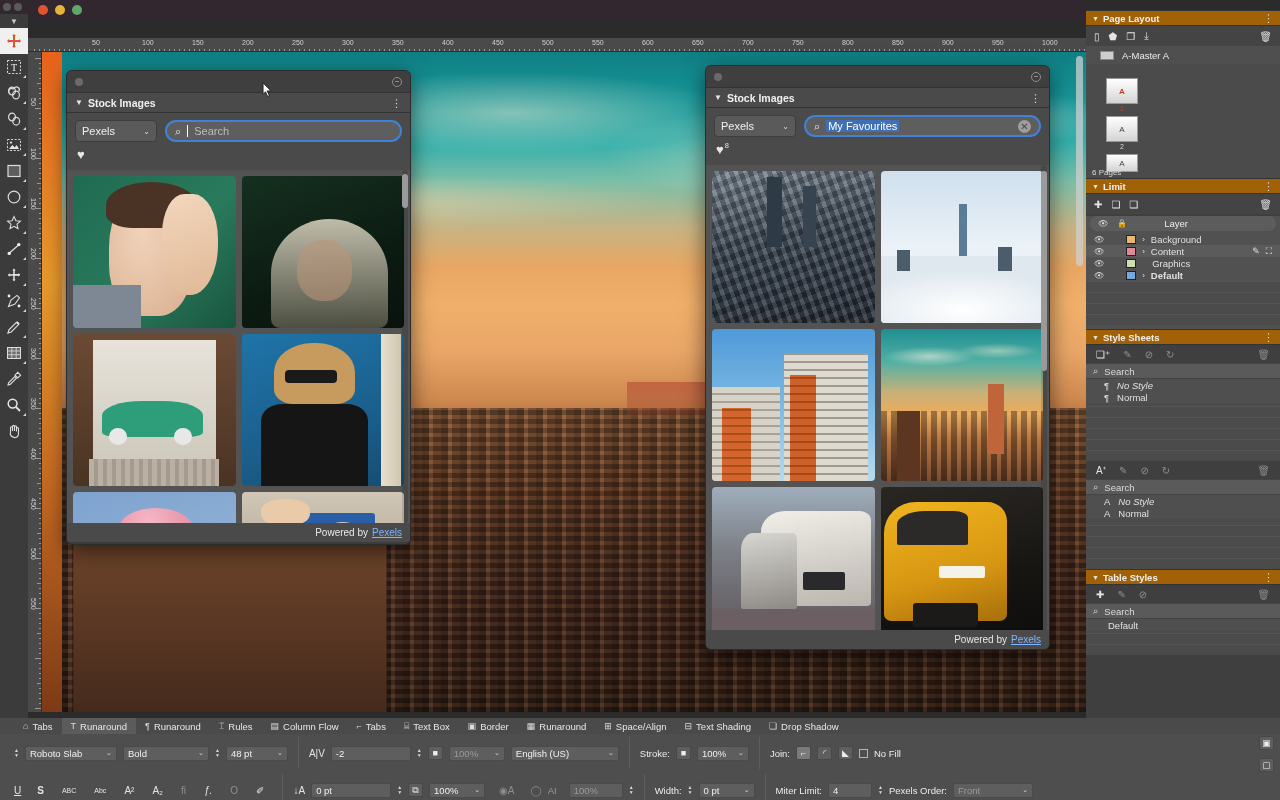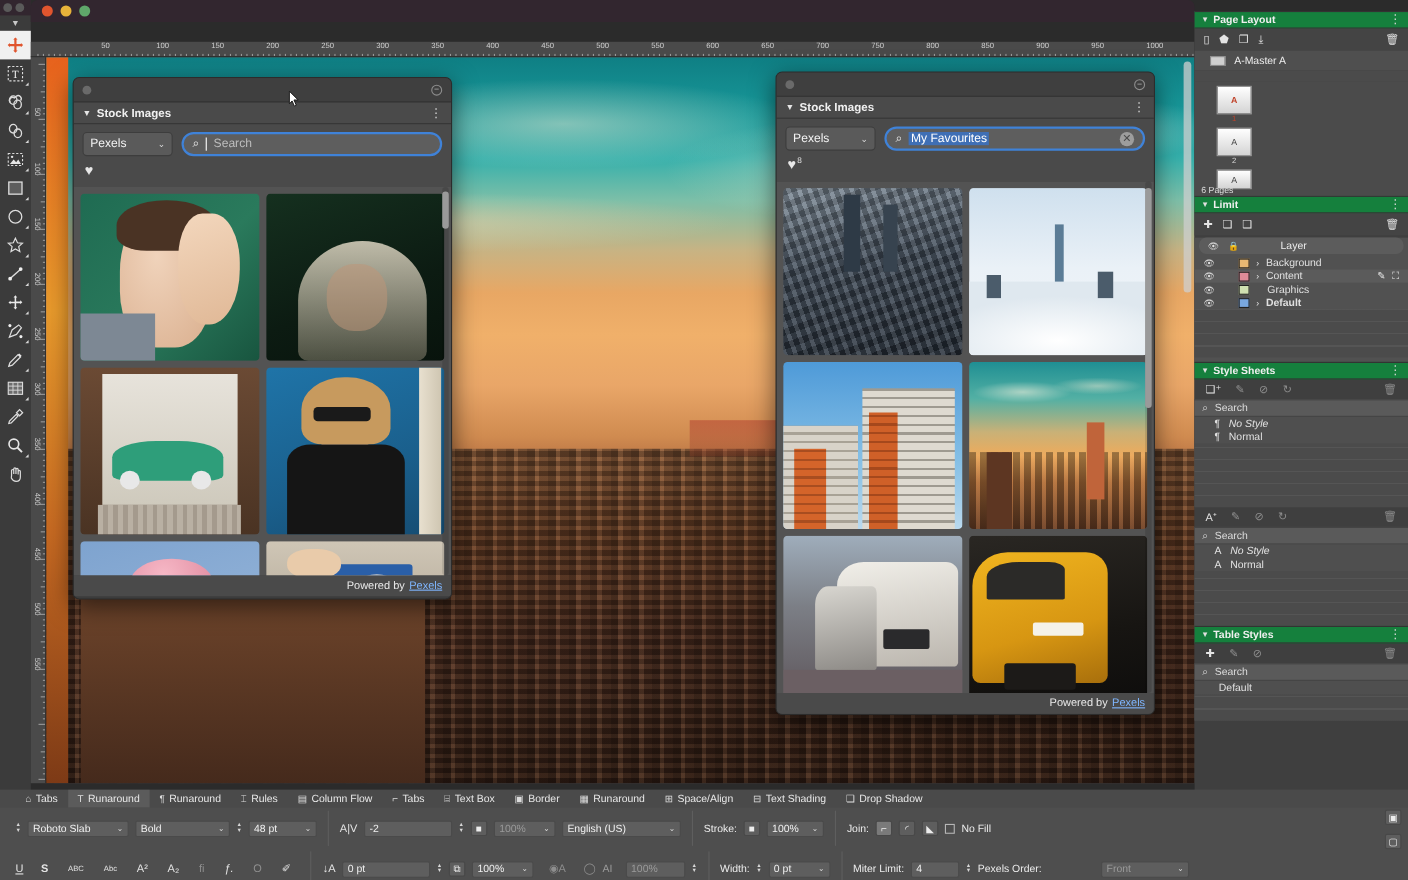--- a/index.html
+++ b/index.html
@@ -101,21 +101,21 @@
   .grid { background:#535353; padding:6px; display:grid; grid-template-columns:1fr 1fr; gap:6px; position:relative;}
   .thumb { border-radius:4px; overflow:hidden; position:relative; }
   .panel-foot { background:#4a4a4a; height:19px; display:flex; align-items:center;
      justify-content:flex-end; padding-right:8px; font-size:10px; color:#e8e8e8; gap:4px; }
   .panel-foot a { color:#7fb6ff; text-decoration:underline; }
   .pscroll { position:absolute; right:2px; top:4px; width:6px; border-radius:3px; background:#9a9a9a; }
   .pscroll-track { position:absolute; right:2px; top:0; bottom:0; width:6px; background:rgba(0,0,0,.12); border-radius:3px;}
 
   
   .dock { position:absolute; right:0; top:10px; width:194px; height:712px; background:#3f3f3f; }
-  .d-sec-hdr { height:16px; background:#15803d; display:flex; align-items:center;
+  .d-sec-hdr { height:16px; background:#a16207; display:flex; align-items:center;
      padding:0 6px; border-top:1px solid #333; border-bottom:1px solid #333; }
   .d-sec-hdr .caret { font-size:7px; margin-right:4px; }
   .d-sec-hdr .ttl { font-size:9.5px; font-weight:bold; flex:1; color:#f0f0f0; }
   .d-tools { height:20px; background:#444; display:flex; align-items:center; gap:9px; padding:0 8px; }
   .d-tools .sp { margin-left:auto; }
   .dotted { background-image:repeating-linear-gradient(0deg,#4b4b4b 0 10px,#555 10px 11px); }
   .pages { background:#4b4b4b; height:104px; position:relative; }
   .pg { position:absolute; left:20px; width:32px; height:26px; background:linear-gradient(180deg,#fff,#d4d4d4);
      border:1px solid #9a9a9a; display:flex; align-items:center; justify-content:center; font-size:8px; color:#444;}
   .pg-lbl { position:absolute; left:20px; width:32px; text-align:center; font-size:7px; color:#d8d8d8; }
@@ -1130,21 +1130,21 @@
         <span>0 pt</span>
         <span class="chev">⌄</span>
       </div>
       <span class="sep"></span>
       <span class="lbl">Miter Limit:</span>
       <div class="fld" style="width:44px;">
         <span>4</span>
       </div>
       <span class="spin">▲<br>▼</span>
       <span class="lbl">Pexels Order:</span>
-      <div class="fld dis" style="width:80px;margin-left:48px;">
+      <div class="fld dis" style="width:80px;">
         <span>Front</span>
         <span class="chev">⌄</span>
       </div>
     </div>
 
     <div style="position:absolute;right:6px;top:18px;display:flex;flex-direction:column;gap:8px;align-items:center;">
       <span class="glyphbtn">▣</span>
       <span class="glyphbtn">▢</span>
     </div>
   </div>

